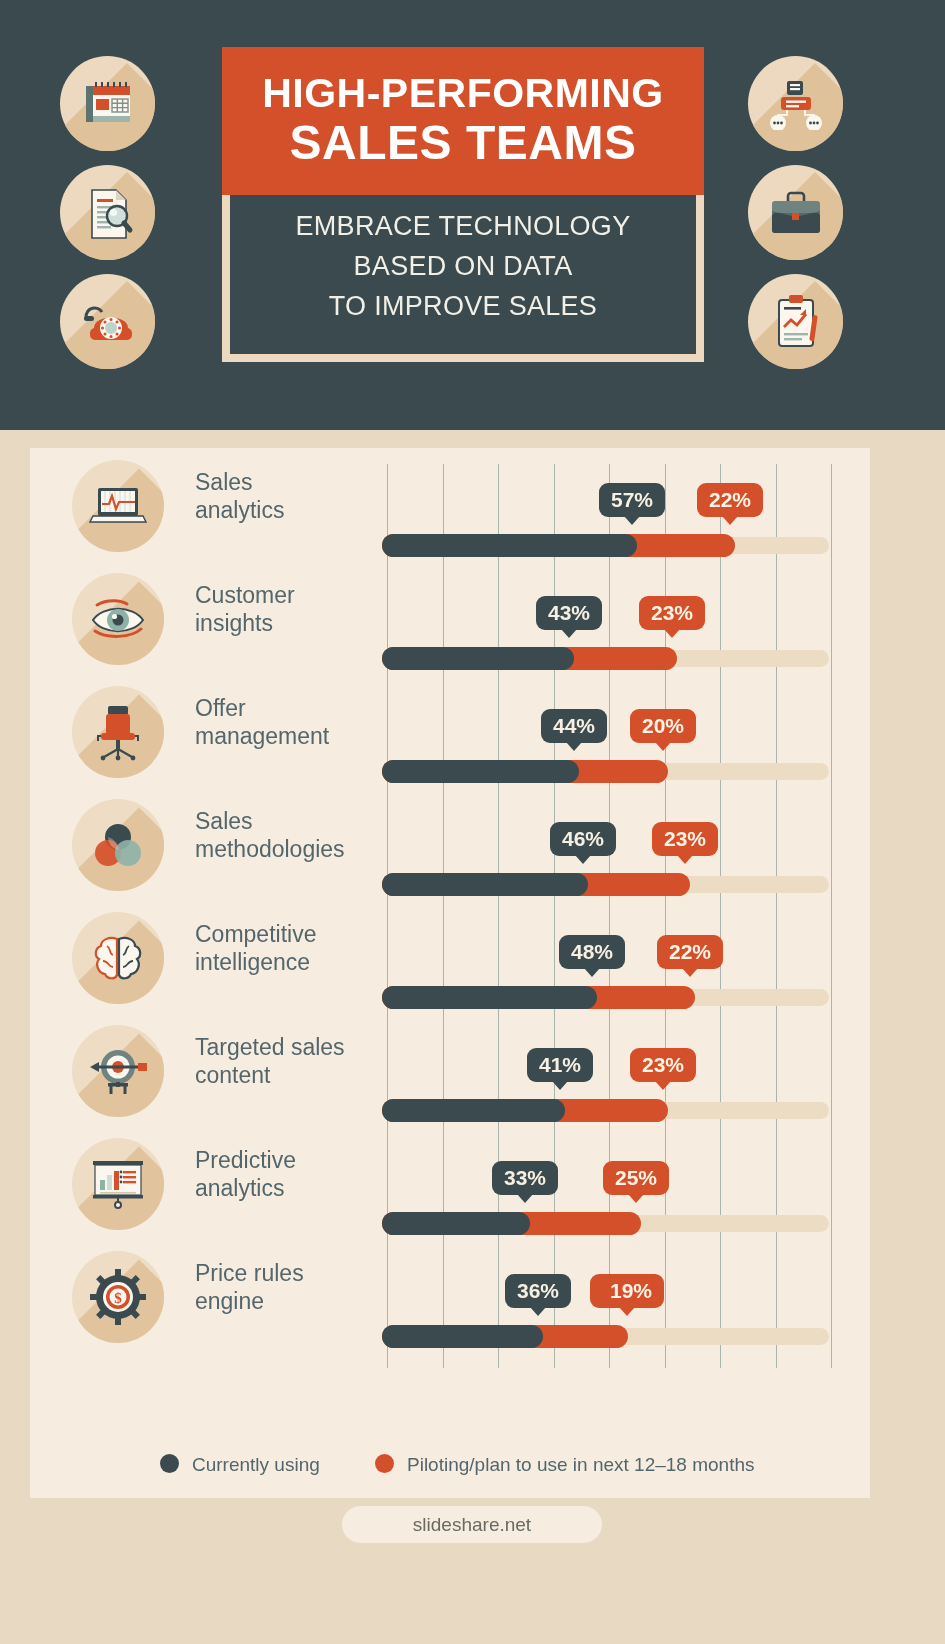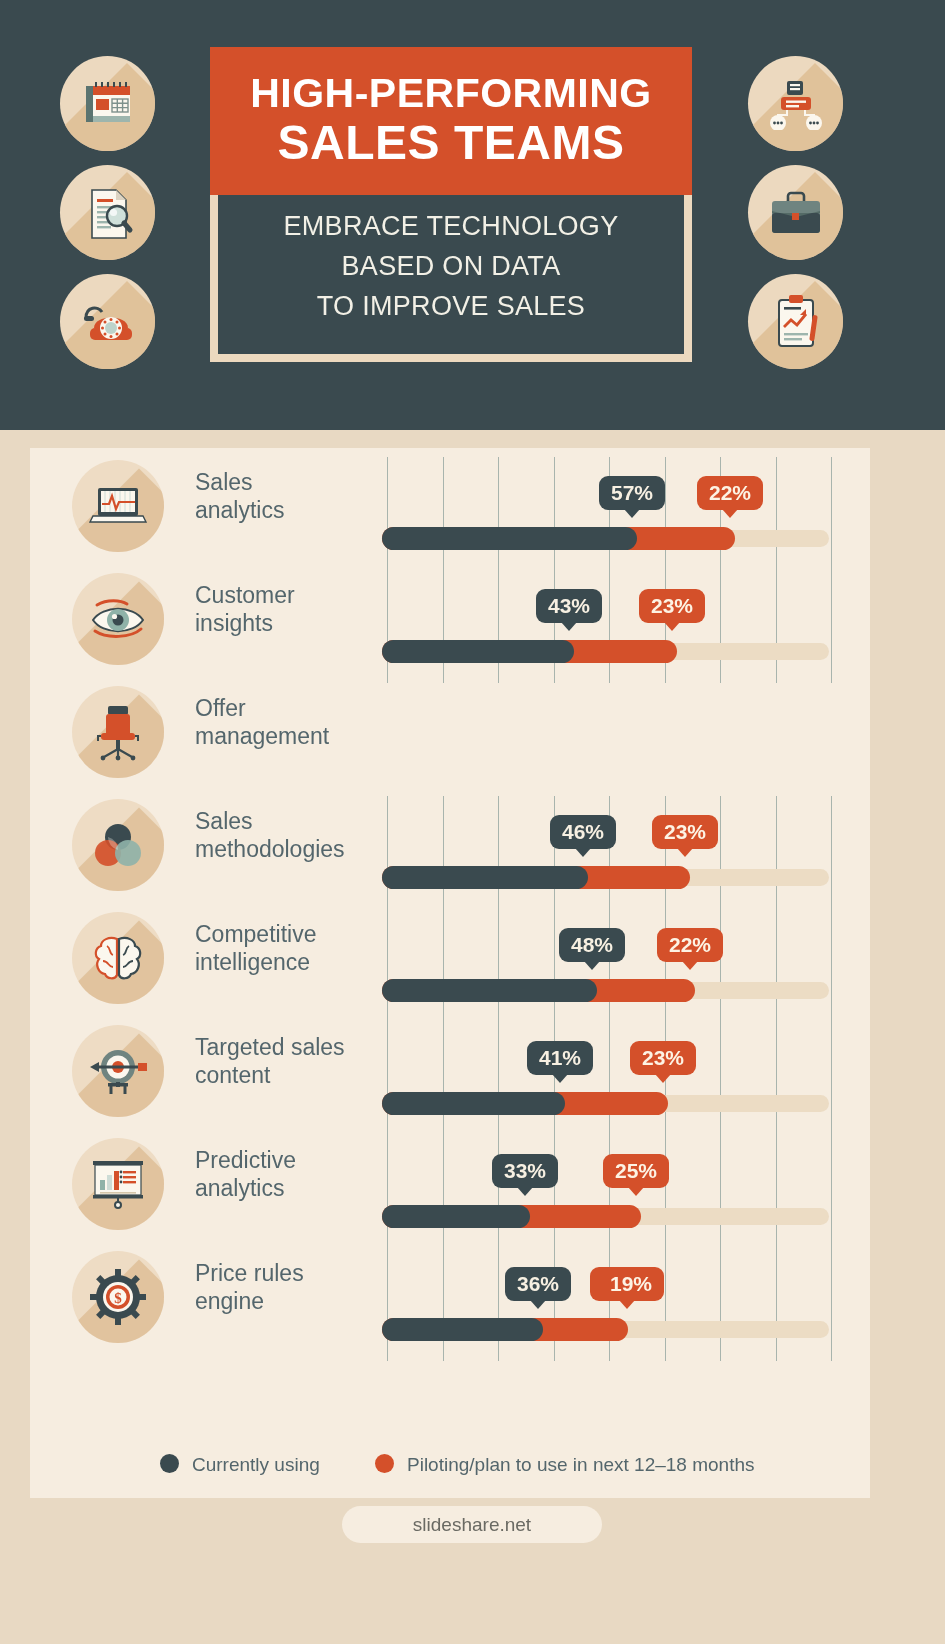--- a/index.html
+++ b/index.html
@@ -26,21 +26,21 @@
     display:flex; align-items:center; justify-content:center;
   }
   .circ-icon .shadow {
     position:absolute; right:-20px; bottom:-28px;
     width:96px; height:96px; background:#dcb98d; opacity:.75;
     transform:rotate(45deg);
   }
   .circ-icon svg { position:relative; z-index:2; }
 
   .title-block {
-    position:absolute; left:210px; top:55px; width:482px; height:307px;
+    position:absolute; left:222px; top:55px; width:482px; height:307px;
     background:#3a4a4f;
     border:8px solid #ecd9bf;
     border-top:none;
   }
   .title-bar {
     position:absolute; left:-8px; top:-8px; width:482px; height:148px;
     background:#d4502a;
     display:flex; flex-direction:column; align-items:center; justify-content:center;
     z-index:3;
   }
@@ -71,21 +71,21 @@
     width:94px; height:94px; background:#ddbd95; opacity:.8;
     transform:rotate(45deg);
   }
   .row-icon svg { position:relative; z-index:2; }
   .row-label {
     position:absolute; left:165px; top:20px; width:180px;
     font-size:23px; color:#54666c; line-height:1.22; font-weight:300;
   }
 
   
-  .chart { position:absolute; left:352px; top:9px; width:450px; height:100%; }
+  .chart { position:absolute; left:352px; top:16px; width:450px; height:100%; }
   .grid { position:absolute; left:0; top:0; width:450px; height:100%; }
   .gl { position:absolute; top:0; width:1px; height:100%; background:#9aa9a3; opacity:.85; }
 
   .track {
     position:absolute; left:0; top:73px; height:17px; width:447px;
     background:#ecdcc4; border-radius:9px;
   }
   .seg-a {
     position:absolute; left:0; top:70px; height:23px;
     background:#3a4a4f; border-radius:12px; z-index:3;
@@ -367,20 +367,42 @@
                 <circle cx="10" cy="55" r="2.4"></circle>
                 <circle cx="40" cy="55" r="2.4"></circle>
                 <circle cx="25" cy="55" r="2.4"></circle>
               </g>
             </svg>
           </div>
           <div class="row-label">
             <div>Offer</div>
             <div>management</div>
           </div>
+          <div class="chart">
+            <div class="grid">
+              <div class="gl" style="left: 5px;"></div>
+              <div class="gl" style="left: 61px;"></div>
+              <div class="gl" style="left: 116px;"></div>
+              <div class="gl" style="left: 172px;"></div>
+              <div class="gl" style="left: 227px;"></div>
+              <div class="gl" style="left: 283px;"></div>
+              <div class="gl" style="left: 338px;"></div>
+              <div class="gl" style="left: 394px;"></div>
+              <div class="gl" style="left: 449px;"></div>
+            </div>
+            <div class="track"></div>
+            <div class="seg-b" style="left: 0px; width: 286.08px;"></div>
+            <div class="seg-a" style="width: 196.68px;"></div>
+            <div class="bubble bub-a" style="left: 159px;">
+              <span>44%</span>
+            </div>
+            <div class="bubble bub-b" style="left: 248px;">
+              <span>20%</span>
+            </div>
+          </div>
         </div>
         <div class="row">
           <div class="row-icon">
             <div class="shadow"></div>
             <svg width="54" height="46" viewBox="0 0 54 46">
               <circle cx="27" cy="15" r="13" fill="#3a4a4f"></circle>
               <circle cx="17" cy="31" r="13" fill="#d4502a" opacity=".9"></circle>
               <circle cx="37" cy="31" r="13" fill="#8fb2a8" opacity=".9"></circle>
               <path d="M27 28 a13 13 0 0 1 -10 -13 a13 13 0 0 1 10 13z" fill="#fbf7ee" opacity=".3"></path>
             </svg>

